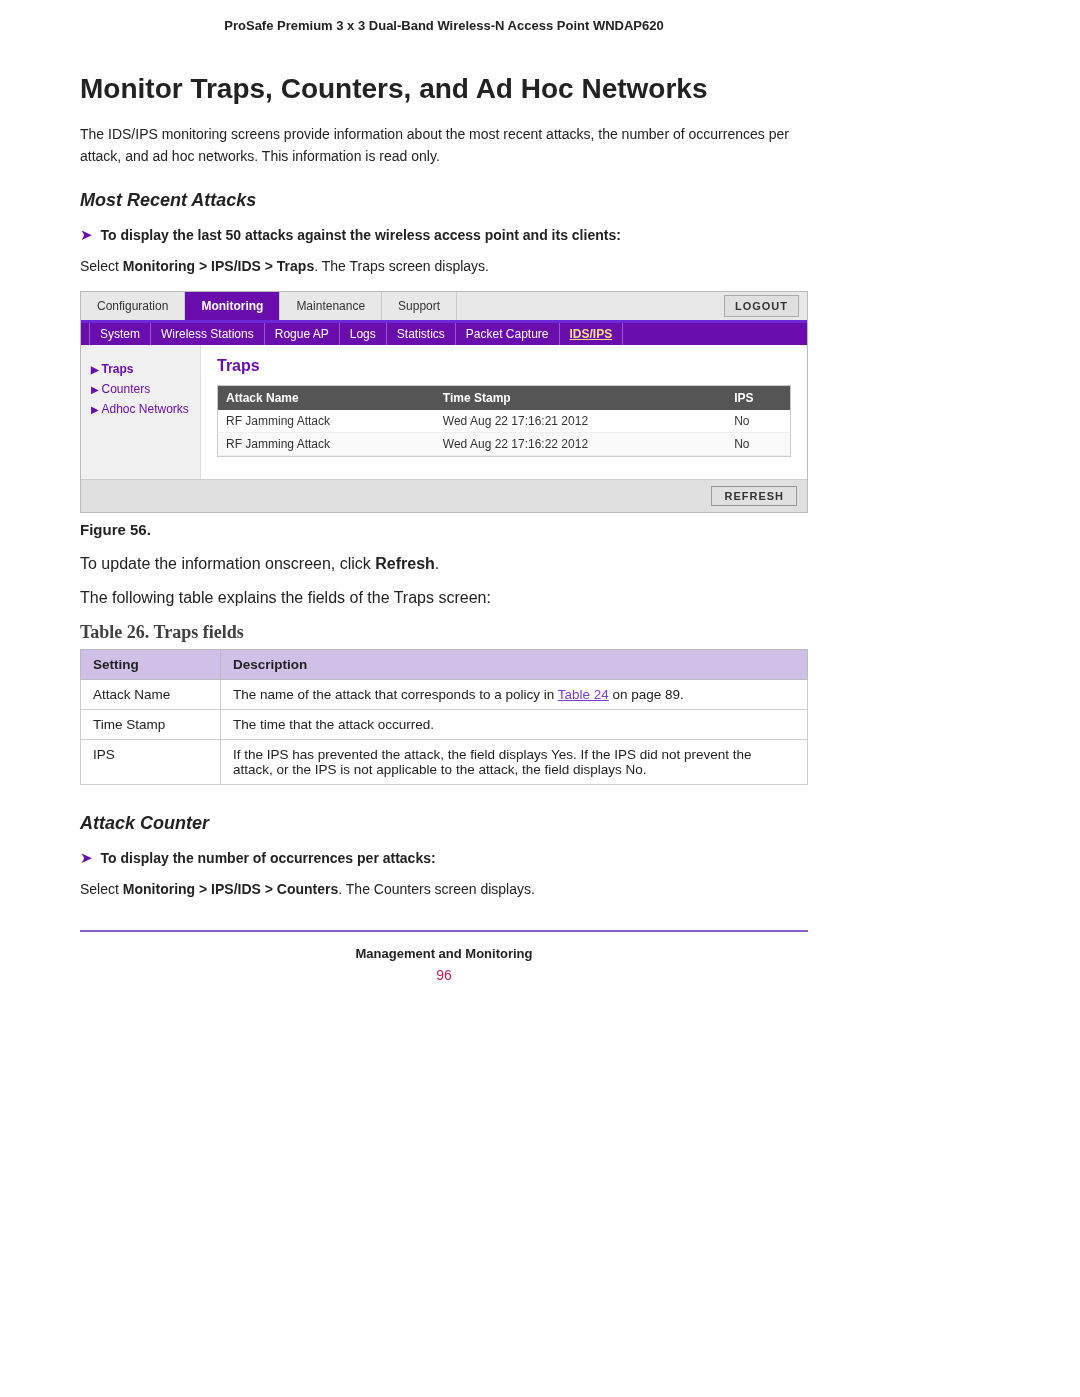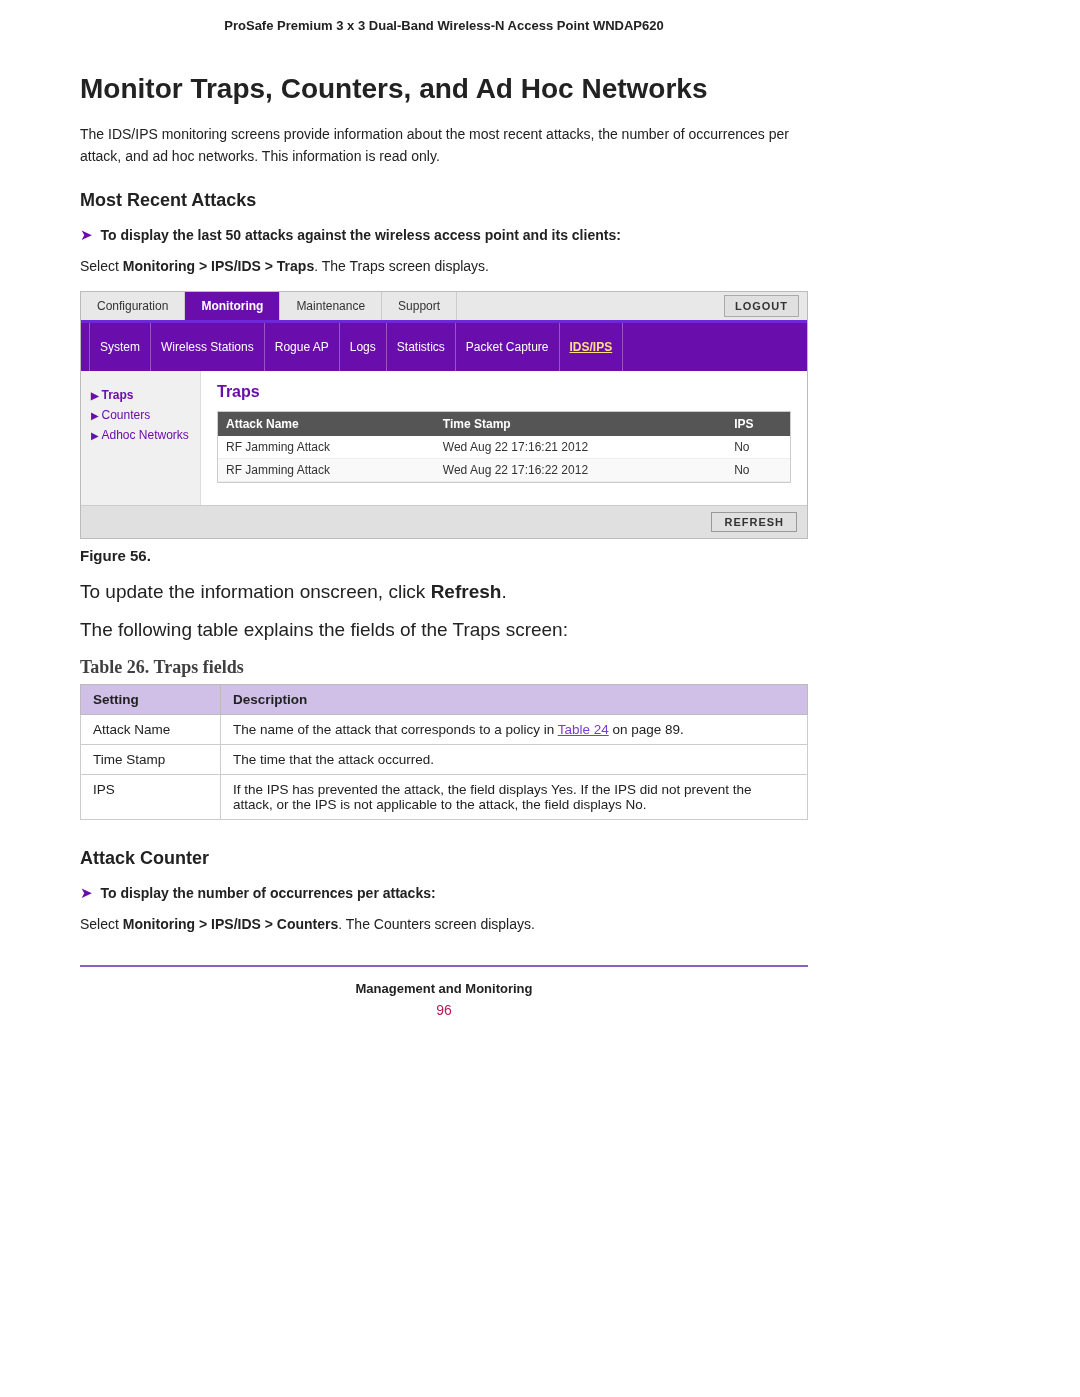--- a/index.html
+++ b/index.html
@@ -39,20 +39,21 @@
     }
     .intro-text {
       font-size: 14px;
       color: #222;
       margin-bottom: 22px;
       line-height: 1.6;
     }
     .section-title {
       font-size: 18px;
       font-weight: bold;
+      font-style: italic;
       color: #222;
       margin-bottom: 14px;
       margin-top: 10px;
     }
     .bullet-item {
       display: flex;
       align-items: flex-start;
       margin-bottom: 10px;
     }
     .bullet-arrow {
@@ -118,21 +119,21 @@
       letter-spacing: 1px;
       cursor: pointer;
     }
     .ui-sub-nav {
       display: flex;
       align-items: center;
       background: #6a0dad;
       padding: 0 8px;
     }
     .ui-sub-nav-item {
-      padding: 17px 10px;
+      padding: 4px 10px;
       font-size: 12px;
       color: #fff;
       cursor: pointer;
       border-right: 1px solid rgba(255,255,255,0.3);
     }
     .ui-sub-nav-item:first-child {
       border-left: 1px solid rgba(255,255,255,0.3);
     }
     .ui-sub-nav-item.active {
       color: #ffe082;
@@ -236,21 +237,21 @@
       letter-spacing: 1px;
       cursor: pointer;
     }
     .figure-label {
       font-size: 15px;
       font-weight: bold;
       color: #222;
       margin: 8px 0 14px 0;
     }
     .update-text {
-      font-size: 19px;
+      font-size: 16px;
       color: #222;
       margin-bottom: 10px;
       line-height: 1.5;
     }
     .update-text strong {
       font-weight: bold;
     }
     .table-caption {
       font-size: 18px;
       font-weight: bold;

